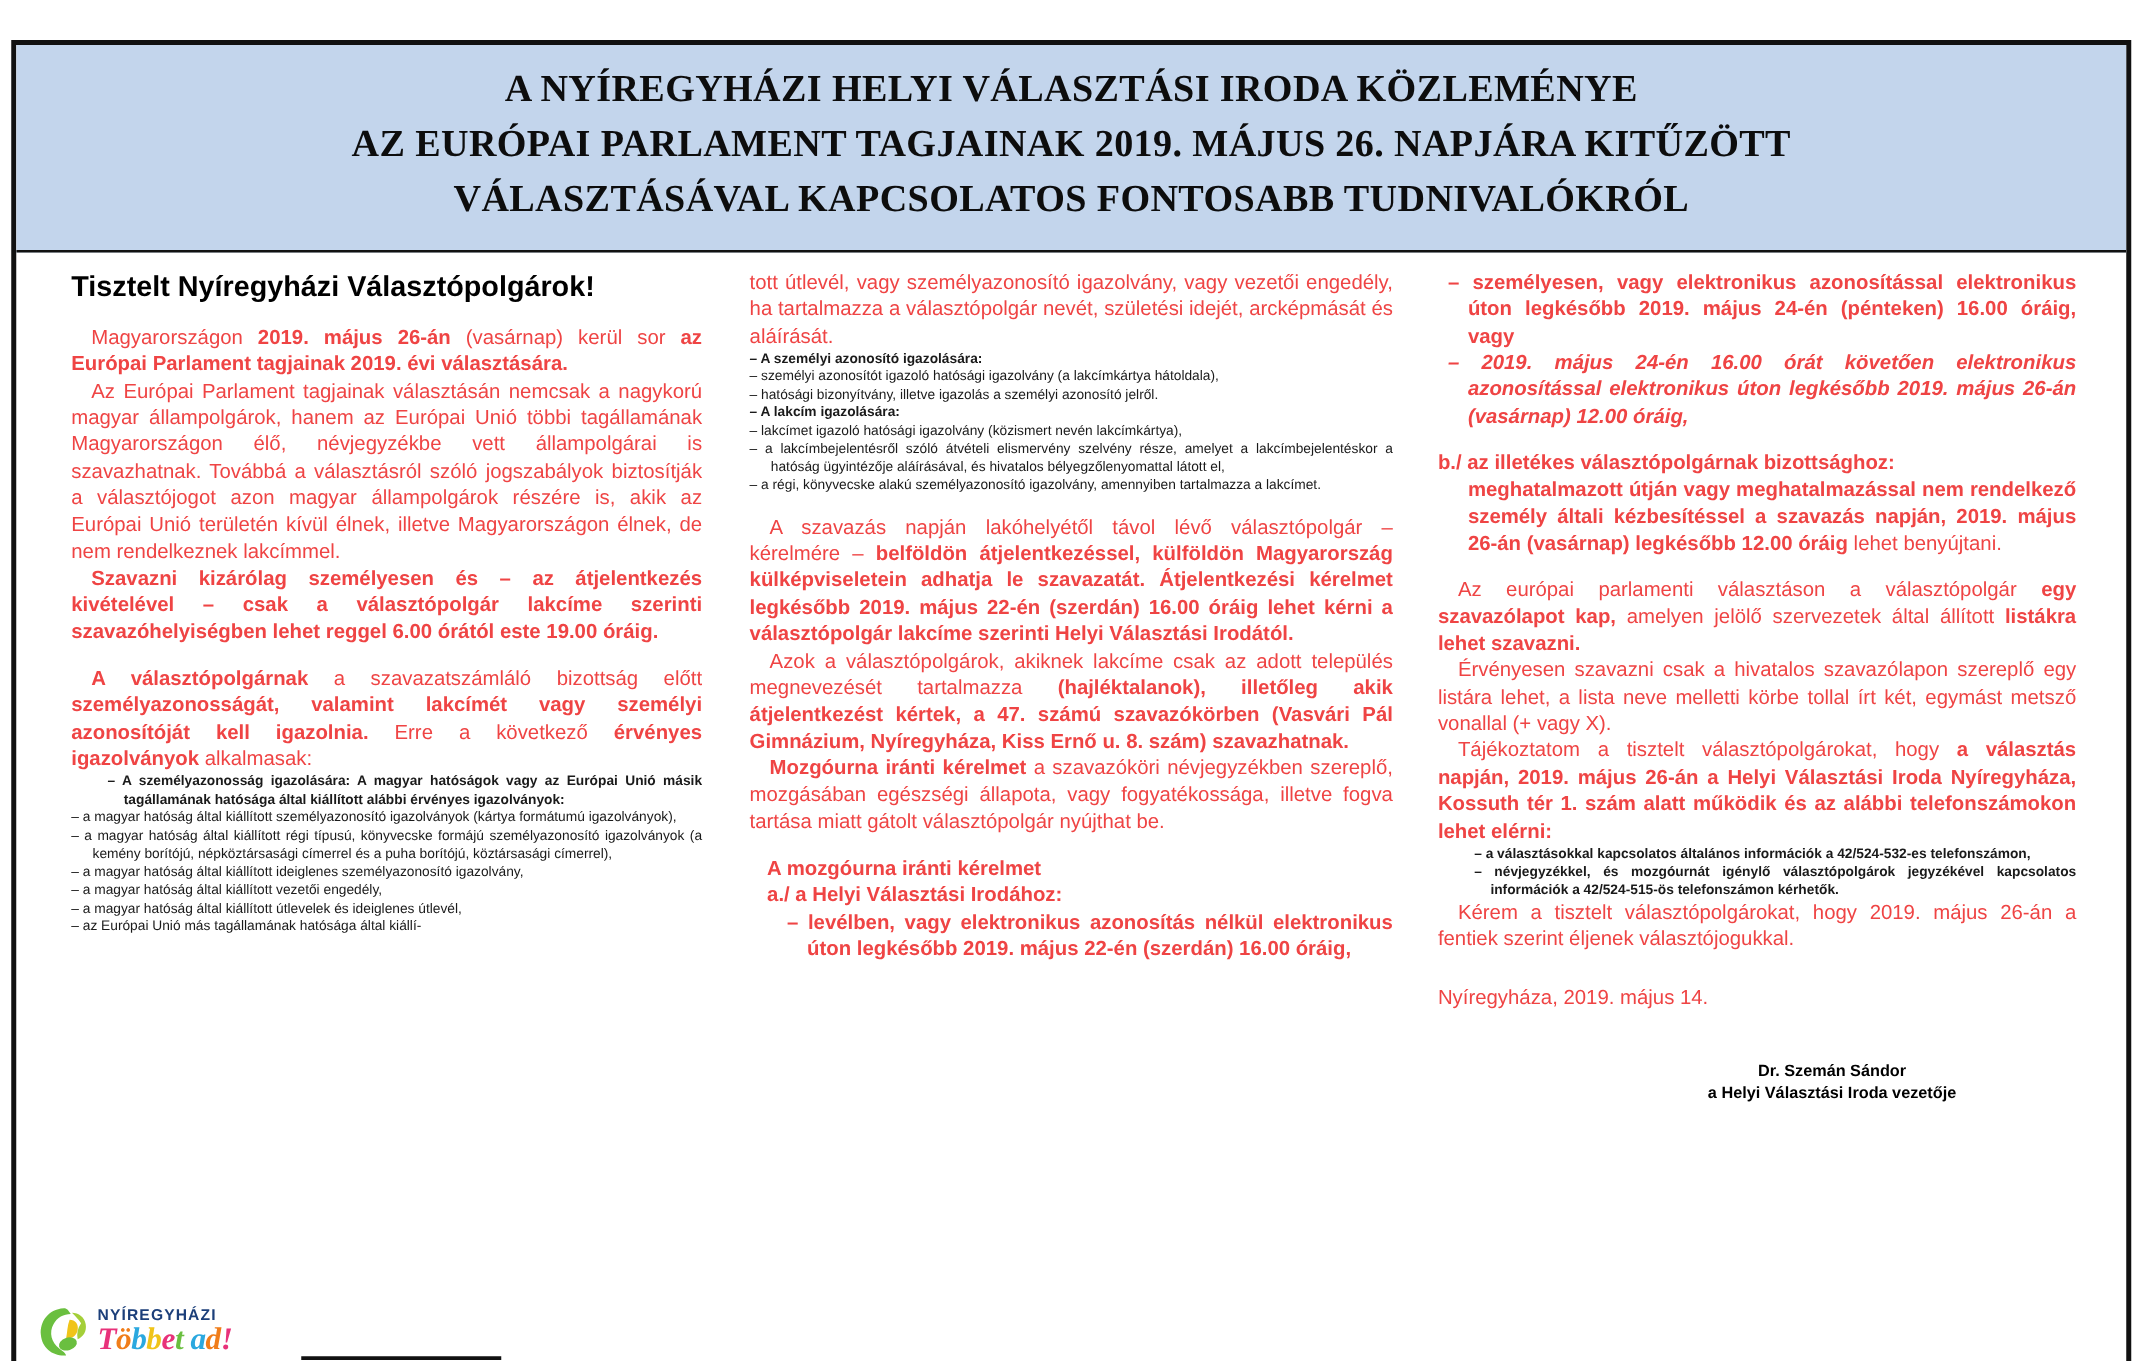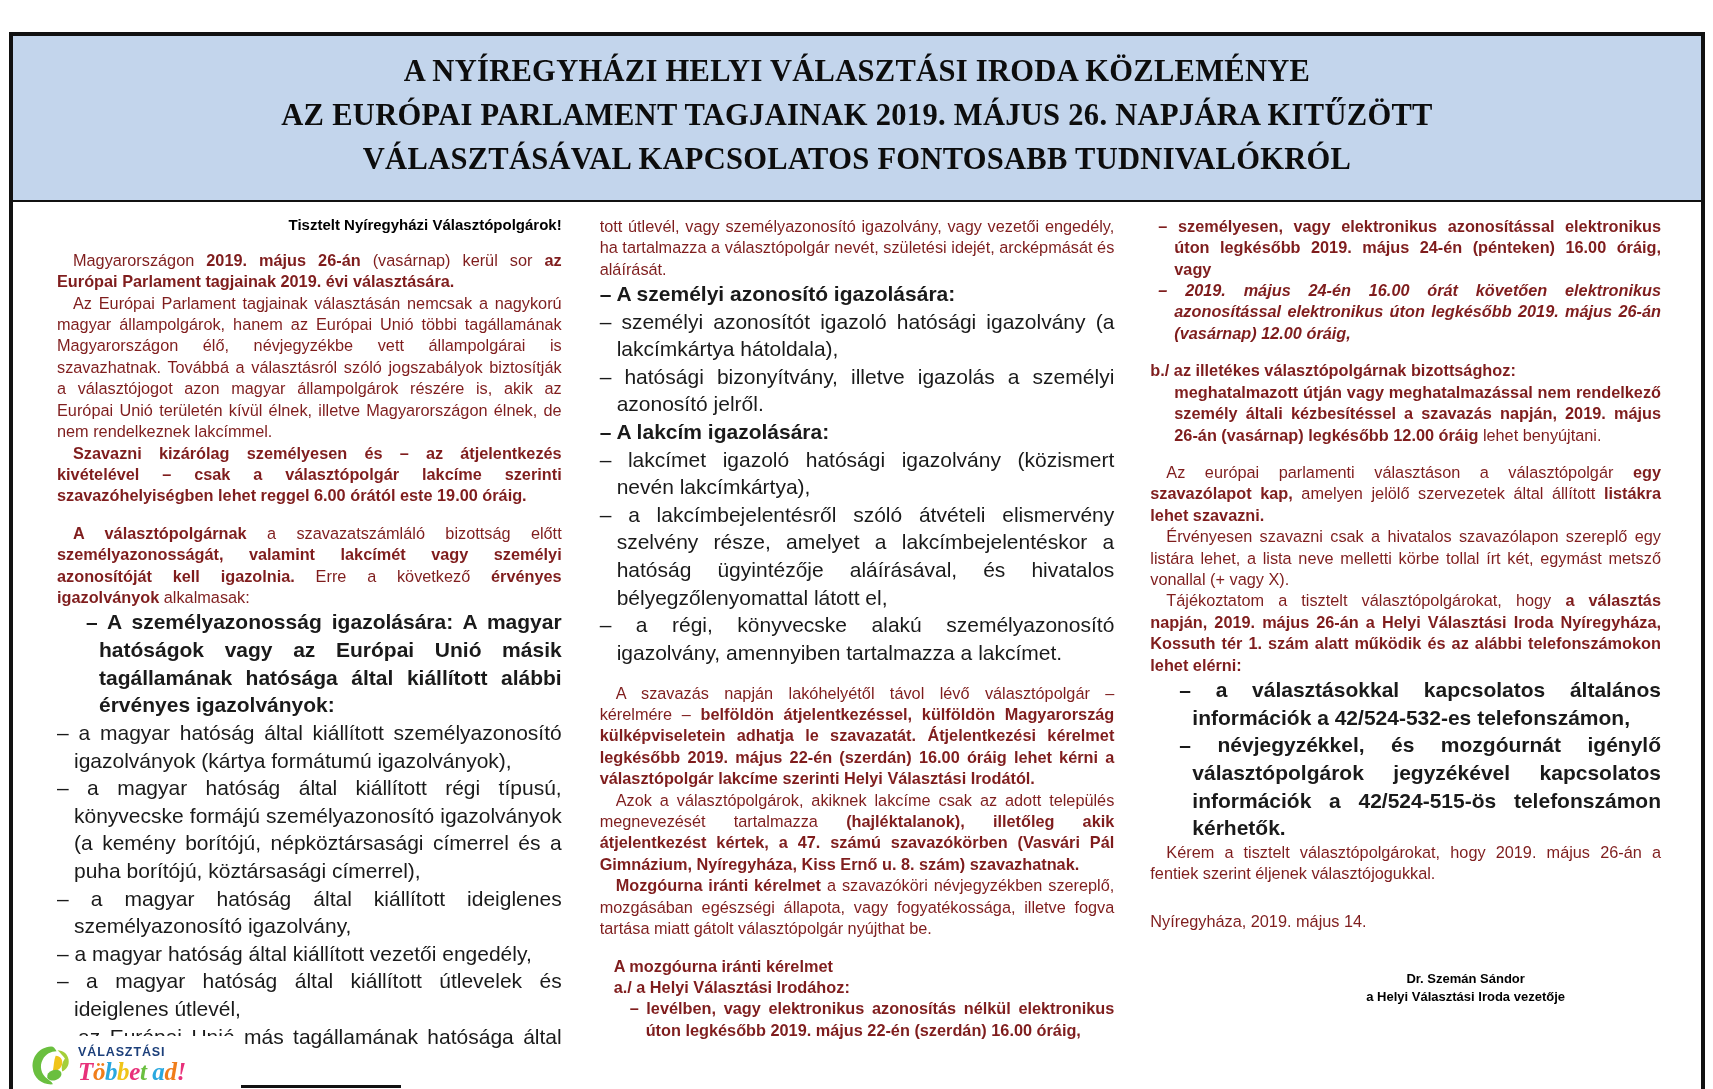--- a/index.html
+++ b/index.html
@@ -61,39 +61,39 @@
 
   .col-inner { position: relative; }
 
   p, .blk {
     font-size: 16.3px;
     line-height: 1.315;
     margin: 0;
     text-align: justify;
     text-justify: inter-word;
     hyphens: manual;
-    color: #7f1d1d;
+    color: #ef4444;
   }
   .ind { text-indent: 16px; }
   .b { font-weight: bold; }
   .salut {
     font-weight: bold;
-    font-size: 15px;
+    font-size: 23px;
     margin-bottom: 17px;
-    text-align: right;
+    text-align: left;
   }
   .gap { height: 16px; }
 
   ul.dash {
     list-style: none;
     margin: 0;
     padding: 0;
   }
   ul.dash > li {
-    font-size: 21px;
+    font-size: 11px;
     line-height: 1.315;
     text-align: justify;
     padding-left: 17px;
     text-indent: -17px;
     color: #1a1a1a;
   }
   ul.dash > li.bold { font-weight: bold; }
   ul.dash > li.ind-block {
     padding-left: 30px;
     text-indent: -13px;
@@ -262,19 +262,19 @@
 
   <div class="logo">
     <svg class="logo-mark" viewBox="0 0 100 100">
       <path d="M50 6 C22 6 4 28 4 52 C4 78 24 96 50 96 C76 96 96 78 96 52 C96 28 78 6 50 6 Z" fill="none" stroke="#ffffff" stroke-width="0"></path>
       <path d="M48 10 C20 12 6 34 8 56 C10 80 30 94 52 92 C50 86 44 84 40 80 C26 70 22 52 30 38 C36 26 48 20 60 20 C56 14 54 10 48 10 Z" fill="#6abf3f"></path>
       <path d="M62 18 C74 18 84 26 86 38 C88 50 82 60 72 64 C70 54 72 44 78 36 C74 30 68 24 62 18 Z" fill="#a4cf39"></path>
       <path d="M58 30 C68 30 74 38 72 48 C70 58 62 64 52 62 C54 52 54 40 58 30 Z" fill="#f0c419"></path>
       <ellipse cx="55" cy="72" rx="16" ry="11" fill="#6abf3f" transform="rotate(-18 55 72)"></ellipse>
     </svg>
     <div class="logo-txt">
-      <span class="logo-city">VÁLASZTÁSI</span>
+      <span class="logo-city">NYÍREGYHÁZI</span>
       <span class="logo-slogan"><span style="color: rgb(232, 49, 122);">T</span><span style="color: rgb(240, 125, 26);">ö</span><span style="color: rgb(42, 168, 223);">b</span><span style="color: rgb(240, 196, 25);">b</span><span style="color: rgb(232, 49, 122);">e</span><span style="color: rgb(106, 191, 63);">t</span><span style="color: rgb(0, 0, 0);">&nbsp;</span><span style="color: rgb(42, 168, 223);">a</span><span style="color: rgb(240, 125, 26);">d</span><span style="color: rgb(232, 49, 122);">!</span></span>
     </div>
   </div>
   <div class="logo-rule"></div>
 
 </div>
 
 </body></html>

